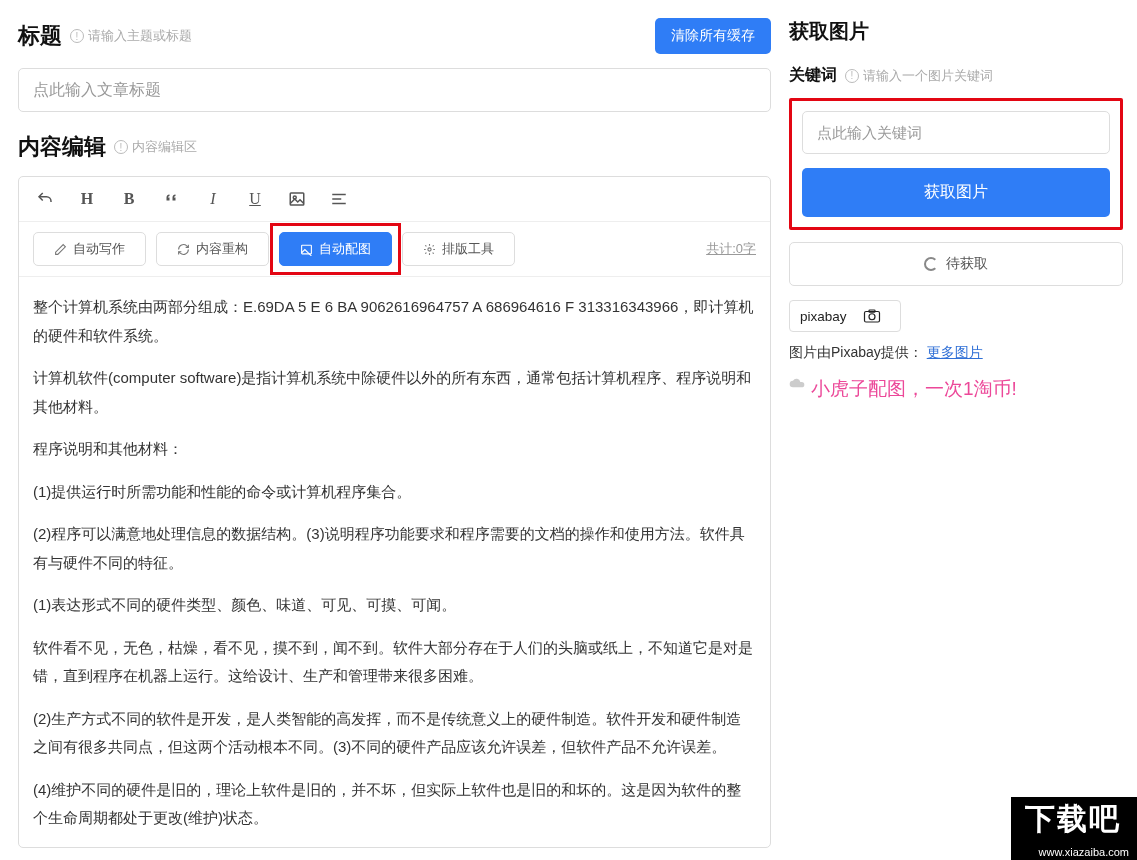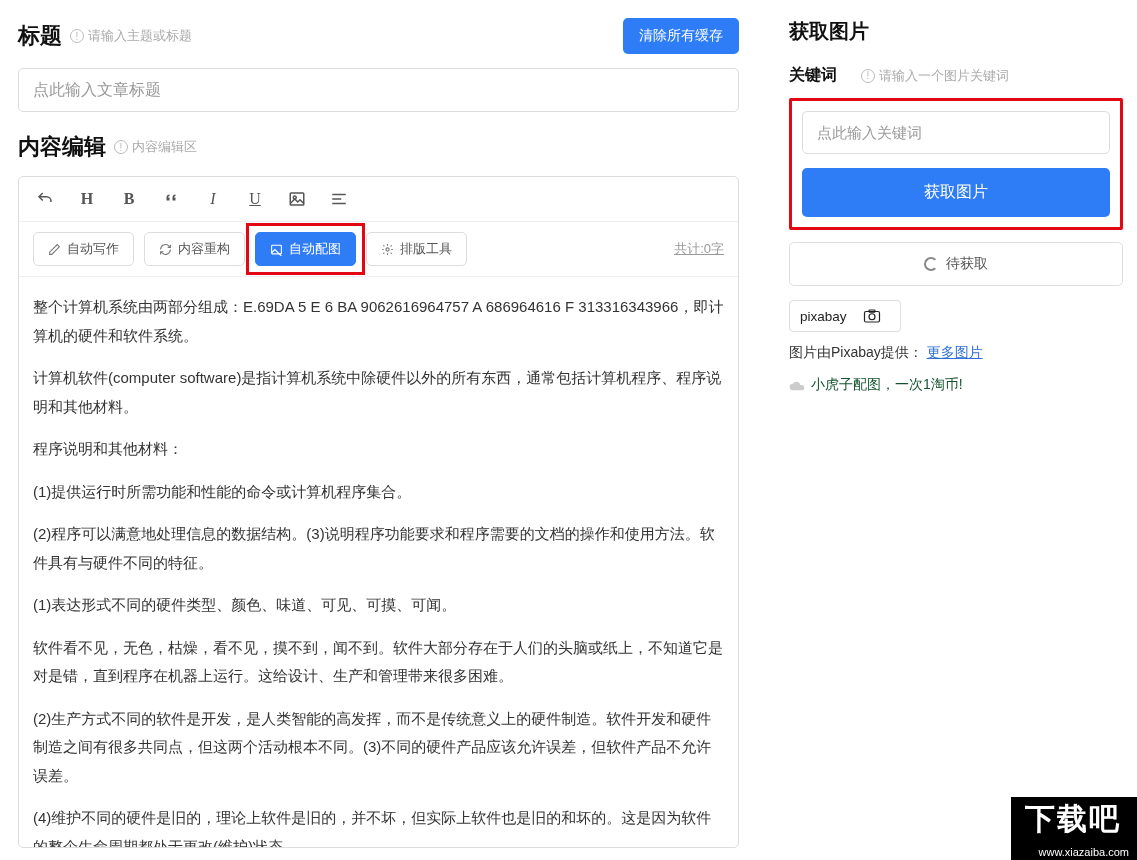--- a/index.html
+++ b/index.html
@@ -1,67 +1,67 @@
 <!DOCTYPE html>
 <html><head>
 <meta charset="utf-8">
 <style>
 * { box-sizing: border-box; margin: 0; padding: 0; }
 body { font-family: -apple-system, "PingFang SC", "Microsoft YaHei", sans-serif; font-size: 14px; color: #333; background: #fff; width: 1137px; height: 860px; overflow: hidden; position: relative; }
 
 .main-layout { display: flex; height: 100%; }
 .left-col { flex: 1; padding: 18px 14px 18px 18px; min-width: 0; }
-.right-col { width: 352px; padding: 18px 14px 30px 4px; margin-left: 32px; }
+.right-col { width: 352px; padding: 18px 14px 30px 4px; }
 
 .section-header { display: flex; justify-content: space-between; margin-bottom: 14px; }
 .section-title { font-size: 22px; font-weight: 600; color: #111; display: flex; align-items: center; gap: 8px; }
 .section-hint { font-size: 13px; color: #aaa; font-weight: 400; display: flex; align-items: center; gap: 4px; }
 .hint-icon { display: inline-flex; width: 14px; height: 14px; border: 1px solid #bbb; border-radius: 50%; align-items: center; justify-content: center; font-size: 10px; color: #bbb; }
 
 .btn-primary { background: #2f7df6; color: #fff; border: none; border-radius: 5px; padding: 9px 16px; font-size: 14px; cursor: pointer; }
 .btn-primary-lg { width: 100%; background: #2f7df6; color: #fff; border: none; border-radius: 5px; padding: 14px; font-size: 16px; cursor: pointer; }
 
 .title-input { width: 100%; border: 1px solid #ddd; border-radius: 5px; padding: 12px 14px; font-size: 16px; color: #555; margin-bottom: 20px; }
 .title-input::placeholder { color: #999; }
 
 .editor-box { border: 1px solid #ddd; border-radius: 5px; }
 .toolbar-row1 { display: flex; align-items: center; gap: 18px; padding: 10px 14px; border-bottom: 1px solid #eee; }
 .tool-btn { background: none; border: none; cursor: pointer; color: #555; font-size: 16px; width: 24px; height: 24px; display: flex; align-items: center; justify-content: center; }
 .tool-btn svg { width: 18px; height: 18px; }
 
 .toolbar-row2 { display: flex; align-items: center; justify-content: space-between; padding: 10px 14px; border-bottom: 1px solid #eee; }
 .toolbar-row2-left { display: flex; gap: 10px; }
-.pill-btn { border: 1px solid #ddd; background: #fff; border-radius: 5px; padding: 7px 14px; font-size: 13px; color: #555; display: flex; align-items: center; gap: 6px; cursor: pointer; }
+.pill-btn { border: 1px solid #ddd; background: #fff; border-radius: 5px; padding: 7px 20px; font-size: 13px; color: #555; display: flex; align-items: center; gap: 6px; cursor: pointer; }
 .pill-btn.active { background: #2f7df6; color: #fff; border-color: #2f7df6; }
 .count-text { font-size: 13px; color: #999; text-decoration: underline; }
 
 .editor-content { padding: 16px 14px; font-size: 15px; line-height: 1.9; color: #333; height: 570px; overflow-y: auto; }
 .editor-content p { margin-bottom: 14px; }
 .pill-highlight { position: relative; }
 .pill-highlight::after { content: ""; position: absolute; inset: -9px; border: 3px solid #e30613; pointer-events: none; }
 
 
 .right-section-title { font-size: 20px; font-weight: 600; color: #111; margin-bottom: 20px; }
-.right-label-row { display: flex; align-items: center; gap: 24px; margin-bottom: 12px; }
+.right-label-row { display: flex; align-items: center; gap: 8px; margin-bottom: 12px; }
 .right-label { font-size: 16px; font-weight: 600; color: #111; }
 .keyword-wrap { padding: 10px; }
 .keyword-input { width: 100%; border: 1px solid #ddd; border-radius: 5px; padding: 12px 14px; font-size: 15px; margin-bottom: 14px; }
 .keyword-input::placeholder { color: #999; }
 .keyword-highlight { border: 3px solid #e30613; border-radius: 2px; margin-bottom: 12px; }
 
 .pending-box { border: 1px solid #ddd; border-radius: 5px; padding: 12px; text-align: center; color: #555; display: flex; align-items: center; justify-content: center; gap: 8px; margin-bottom: 14px; }
 .spinner-icon { width: 14px; height: 14px; border: 2px solid #888; border-right-color: transparent; border-radius: 50%; display: inline-block; }
 
 .pixabay-badge { display: inline-flex; align-items: center; border: 1px solid #ddd; border-radius: 4px; padding: 4px 10px; margin-bottom: 12px; }
 .pixabay-badge svg { width: 90px; height: 22px; }
 
 .provider-row { font-size: 14px; color: #333; margin-bottom: 14px; }
 .provider-row a { color: #2f6fd6; text-decoration: underline; }
 
-.footer-note { font-size: 14px; color: #14532d; display: flex; align-items: center; gap: 6px; }
+.footer-note { font-size: 19px; color: #ec4899; display: flex; gap: 6px; }
 .cloud-icon { width: 16px; height: 12px; }
 
 
 .watermark { position: absolute; right: 0; bottom: 0; }
 .watermark-top { background: #000; color: #fff; font-size: 30px; font-weight: 700; padding: 2px 16px 4px 14px; letter-spacing: 2px; }
 .watermark-bottom { background: #000; color: #fff; font-size: 11px; text-align: right; padding: 2px 8px; }
 </style>
 </head>
 <body>
 

